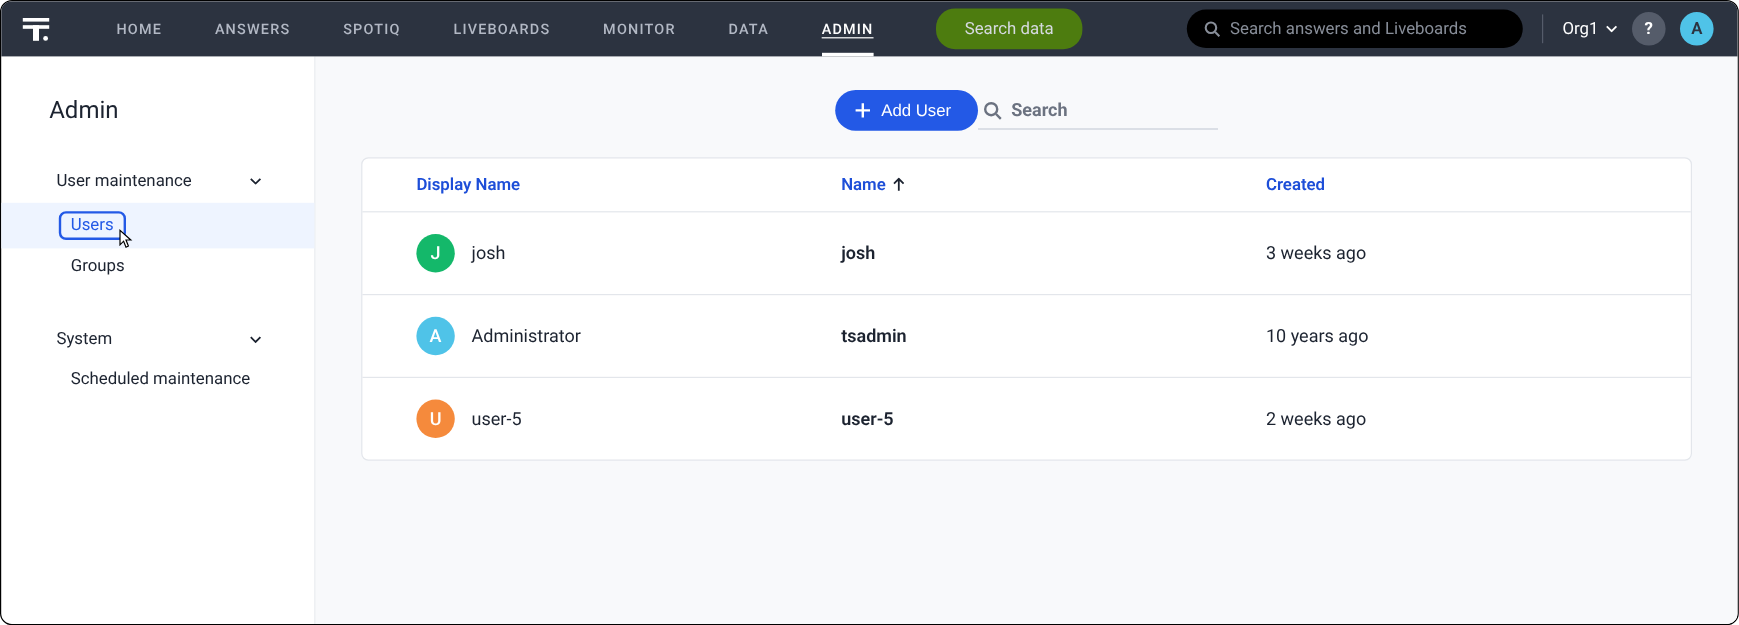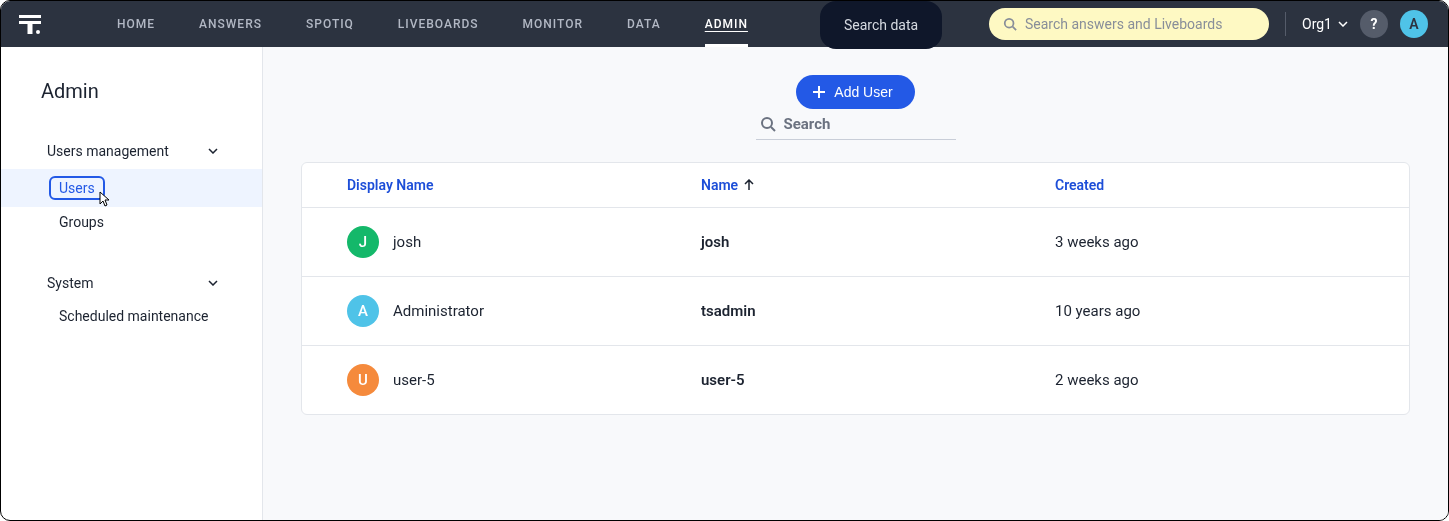--- a/index.html
+++ b/index.html
@@ -16,23 +16,23 @@
       overflow: hidden;
       border: 1px solid #000;
       border-radius: 10px;
     }
     
     
     .topbar {
       height: 46px;
       background: #2c3340;
       display: flex;
+      align-items: center;
       padding: 0 20px 0 14px;
       position: relative;
-      gap: 20px;
     }
     
     .logo {
       display: flex;
       align-items: center;
       margin-right: 30px;
     }
     
     .logo svg {
       display: block;
@@ -68,41 +68,41 @@
       content: "";
       position: absolute;
       bottom: 0;
       left: 22px;
       right: 22px;
       height: 3px;
       background: #fff;
     }
     
     .search-pill {
-      background: #0f172a;
+      background: #4d7c0f;
       color: #d6dae1;
-      height: 48px;
+      height: 34px;
       padding: 0 24px;
       border-radius: 16px;
       display: flex;
       align-items: center;
       font-size: 14px;
       cursor: pointer;
       margin-left: 30px;
     }
     
     .right-controls {
       margin-left: auto;
       display: flex;
       align-items: center;
       gap: 0;
     }
     
     .search-box {
-      background: #fef9c3;
+      background: #000000;
       border-radius: 16px;
       height: 32px;
       display: flex;
       align-items: center;
       padding: 0 14px;
       width: 280px;
       color: #888e99;
       font-size: 14px;
       cursor: text;
     }
@@ -228,23 +228,22 @@
     .content {
       flex: 1;
       padding: 28px 38px;
       background: #f8f9fb;
       overflow: auto;
     }
     
     .content-header {
       display: flex;
       align-items: center;
-      justify-content: flex-start;
+      justify-content: center;
       margin-bottom: 22px;
-      flex-direction: column;
     }
     
     .add-user-btn {
       background: #2359e6;
       color: #fff;
       border: none;
       height: 34px;
       padding: 0 22px 0 16px;
       border-radius: 18px;
       display: flex;
@@ -366,21 +365,21 @@
     <div class="avatar-btn">A</div>
   </div>
 </div>
 
 <div class="main">
 
   <div class="sidebar">
     <div class="sidebar-title">Admin</div>
 
     <div class="sidebar-section-header">
-      <span>Users management</span>
+      <span>User maintenance</span>
       <svg class="chev" width="10" height="6" viewBox="0 0 10 6" fill="none" stroke="#1c2330" stroke-width="1.5">
           <path d="M1 1 L5 5 L9 1"></path>
         </svg>
     </div>
     <div class="sidebar-subitem active">
       <span class="label-box">
         <span>Users</span>
         <svg class="cursor-icon" width="16" height="18" viewBox="0 0 16 18">
           <path d="M3 2 L3 14 L6 11 L8 16 L10 15 L8 10 L12 10 Z" fill="#fff" stroke="#000" stroke-width="1"></path>
         </svg>

